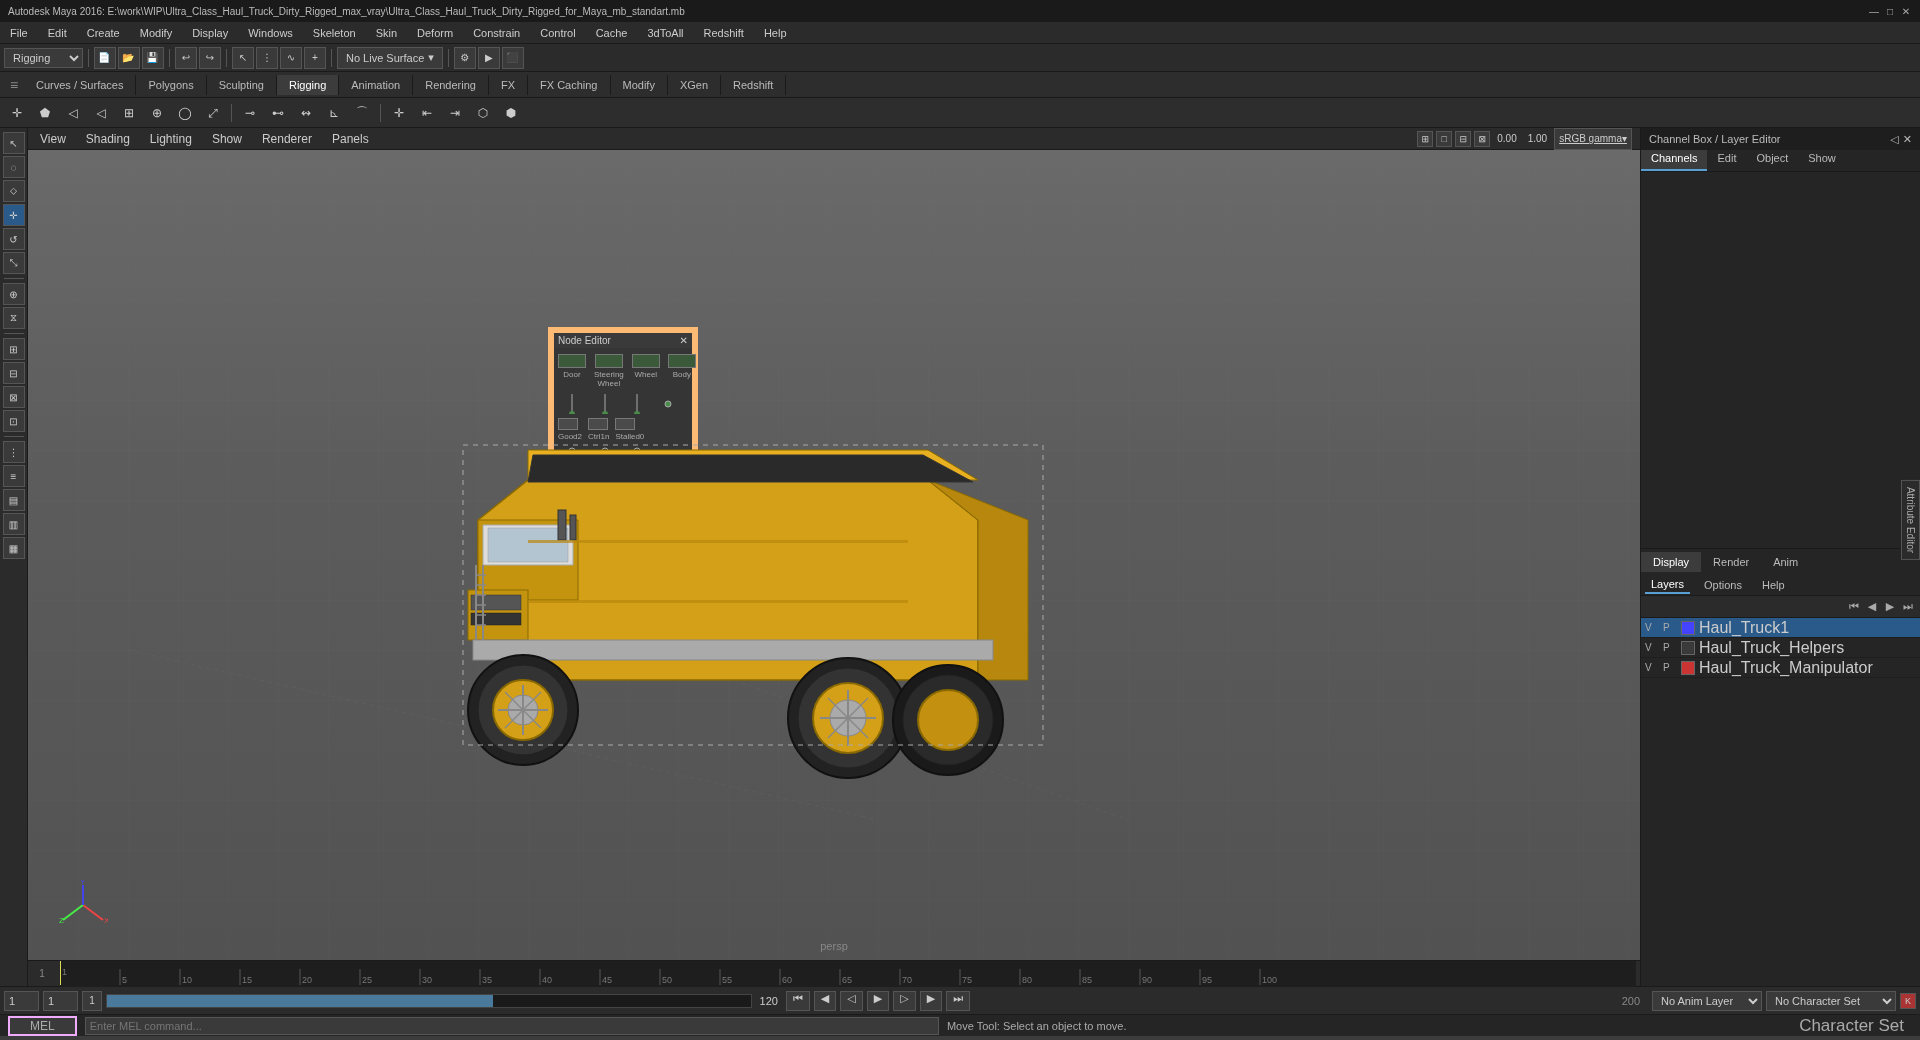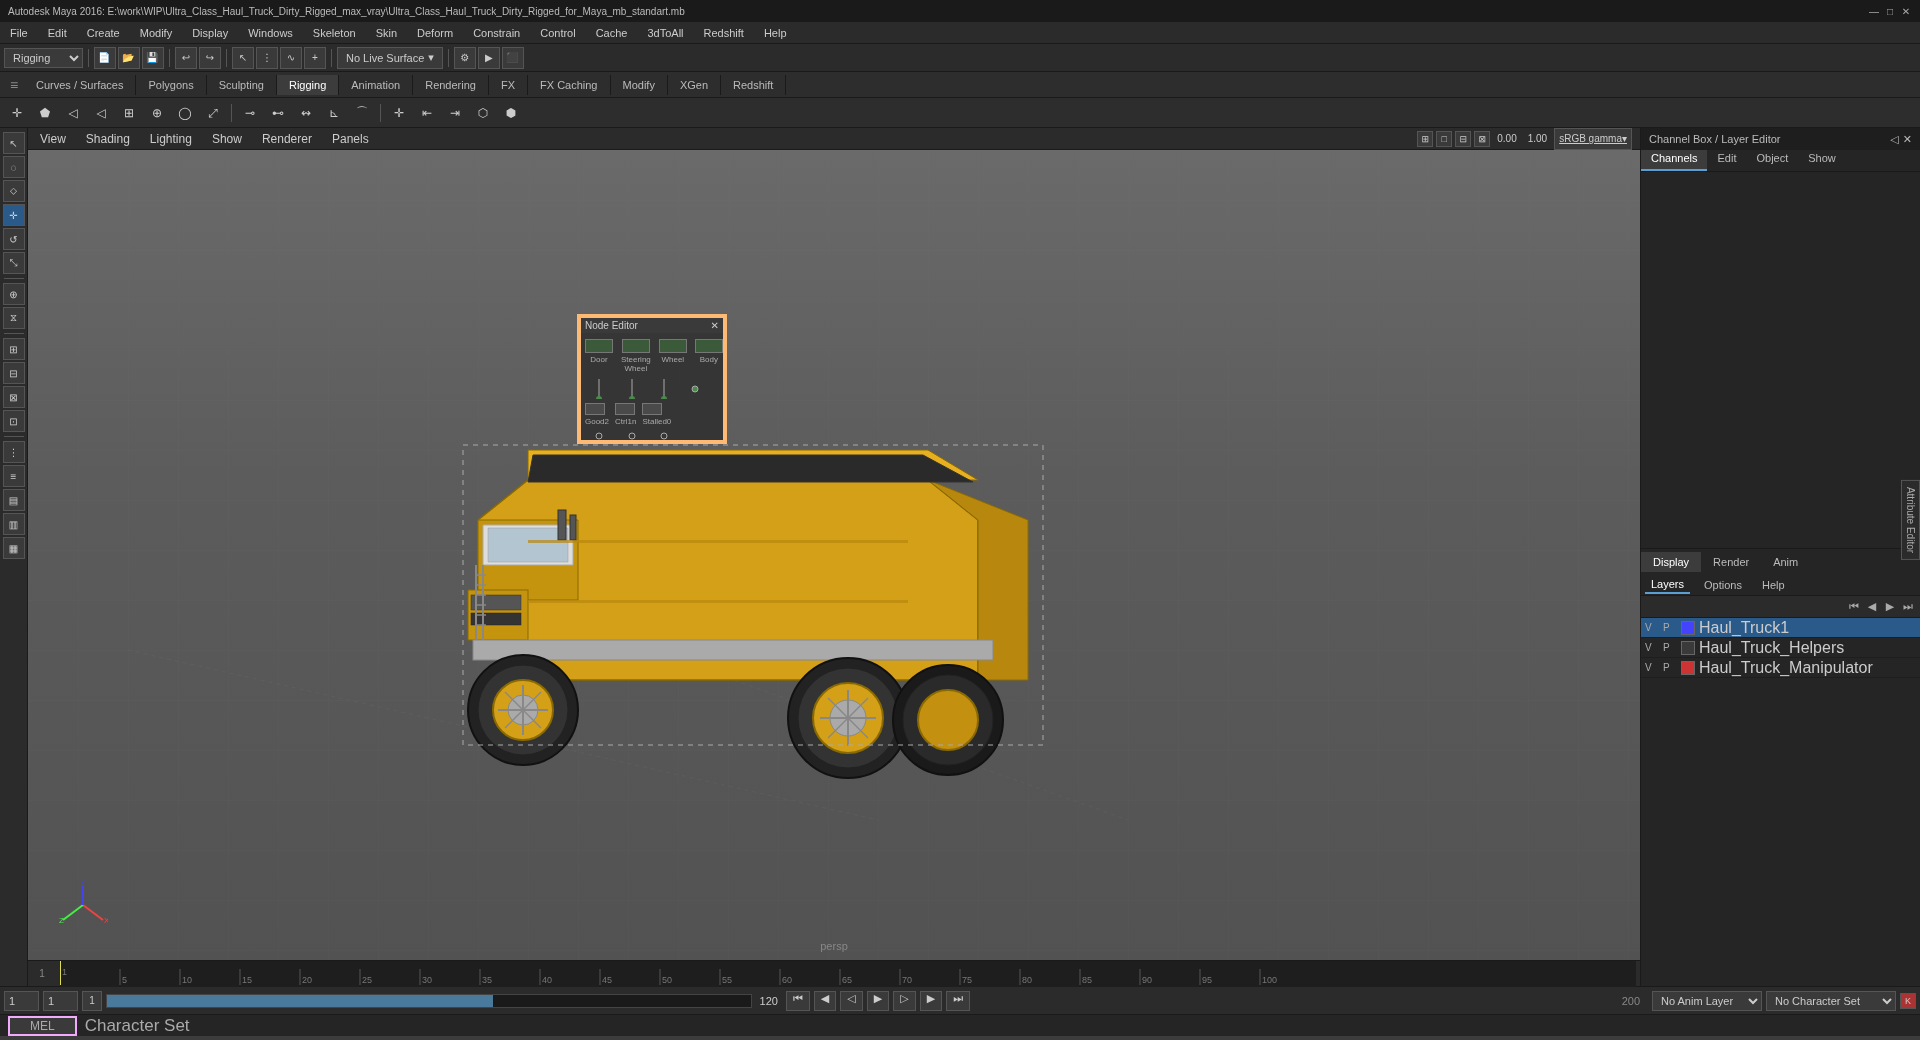--- a/index.html
+++ b/index.html
@@ -41,21 +41,21 @@
 
     
     #viewport-container { flex: 1; display: flex; flex-direction: column; position: relative; }
     #viewport-menubar { height: 22px; background: #2b2b2b; display: flex; align-items: center; padding: 0 8px; gap: 12px; border-bottom: 1px solid #1a1a1a; }
     #viewport { flex: 1; background: #5a5a5a; position: relative; overflow: hidden; }
 
     
     #viewport-bg { position: absolute; inset: 0; background: linear-gradient(180deg, #6a6a6a 0%, #5c5c5c 40%, #525252 100%); }
 
     
-    #node-editor { position: absolute; left: 520px; top: 164px; width: 150px; height: 130px; background: rgba(50,50,50,0.92); border: 4px solid #fdba74; margin-left: 29px; }
+    #node-editor { position: absolute; left: 520px; top: 177px; width: 150px; height: 130px; background: rgba(50,50,50,0.92); border: 6px solid #fdba74; }
     .ne-header { background: #3a3a3a; padding: 2px 4px; font-size: 10px; color: #ccc; display: flex; justify-content: space-between; }
     .ne-body { padding: 4px; }
     .ne-nodes { display: flex; gap: 8px; margin-bottom: 6px; }
     .ne-node { font-size: 9px; color: #bbb; text-align: center; }
     .ne-node-box { width: 28px; height: 14px; background: #4a4a4a; border: 1px solid #777; margin: 2px auto; }
 
     
     #camera-label { position: absolute; bottom: 8px; left: 50%; transform: translateX(-50%); color: #888; font-size: 11px; }
 
     
@@ -552,14 +552,16 @@
   </select>
 
   <select class="tb-select" style="width:130px;">
     <option>No Character Set</option>
   </select>
   <div class="tb-btn" style="width:16px;height:16px;font-size:9px;background:#aa3333;">K</div>
 </div>
 
 <div id="statusbar">
   <div id="mel-badge">MEL</div>
+  <input style="flex: 1 1 0%; background: rgb(58, 58, 58); border: 1px solid rgb(85, 85, 85); color: rgb(204, 204, 204); font-size: 11px; height: 18px; padding: 0px 4px;" placeholder="Enter MEL command...">
+  <span id="status-msg">Move Tool: Select an object to move.</span>
   <span id="char-set">Character Set</span>
 </div>
 
 </body></html>

